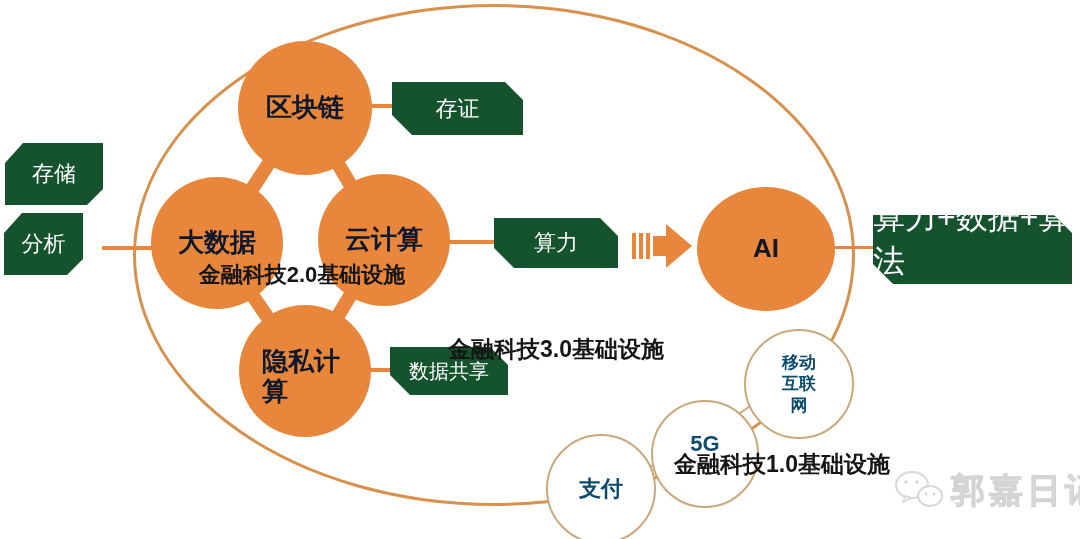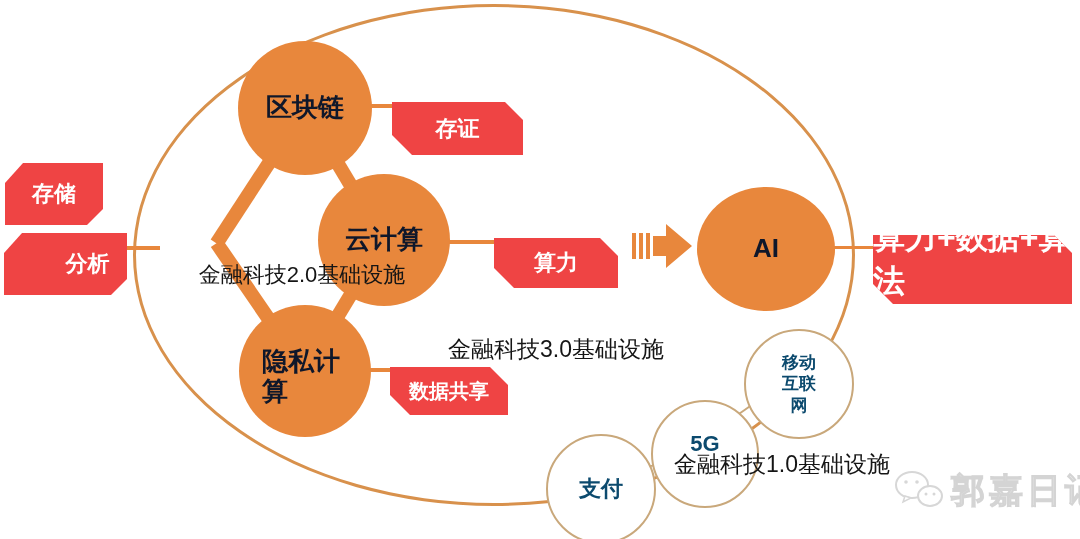--- a/index.html
+++ b/index.html
@@ -25,28 +25,28 @@
     color:#0f172a;font-weight:bold;font-size:26px;text-align:left;line-height:1.15;
   }
   
   .ring{
     background:#ffffff;border:2px solid #c9a87b;border-radius:50%;z-index:3;
     display:flex;align-items:center;justify-content:center;
     color:#0c4a6e;font-weight:bold;text-align:center;line-height:1.25;
   }
   
   .tag{
-    background:#ef4444;z-index:3;color:#ffffff;font-weight:bold;
-    display:flex;align-items:center;justify-content:center;font-size:22px;margin-top:20px;
+    background:#14532d;z-index:3;color:#ffffff;font-weight:normal;
+    display:flex;align-items:center;justify-content:center;font-size:22px;
   }
   .tag.left-snip{clip-path:polygon(18px 0,100% 0,100% calc(100% - 16px),calc(100% - 16px) 100%,0 100%,0 20px);}
   .tag.right-snip{clip-path:polygon(0 0,calc(100% - 18px) 0,100% 18px,100% 100%,20px 100%,0 calc(100% - 20px));}
   
   .black-label{
-    z-index:4;color:#151515;font-weight:normal;font-size:23px;white-space:nowrap;
+    z-index:4;color:#151515;font-weight:bold;font-size:23px;white-space:nowrap;
   }
   .watermark{
     left:893px;top:468px;z-index:5;display:flex;align-items:center;gap:6px;
   }
   .watermark-text{
     color:#ececec;-webkit-text-stroke:1px #d4d4d4;
     font-size:34px;font-weight:bold;letter-spacing:4px;white-space:nowrap;
   }
 </style>
 </head>
@@ -65,26 +65,29 @@
   <div class="abs thinlink" style="left:368px;top:104px;width:30px;"></div>
   <div class="abs thinlink" style="left:444px;top:240px;width:56px;"></div>
   <div class="abs thinlink" style="left:365px;top:368px;width:30px;"></div>
   <div class="abs thinlink" style="left:833px;top:246px;width:44px;height:3px;"></div>
   <div class="abs tanlink" style="left:634px;top:466px;width:26px;transform:rotate(-14deg);"></div>
   <div class="abs tanlink" style="left:736px;top:408px;width:20px;transform:rotate(-35deg);"></div>
 
   <div class="abs tag left-snip" style="left:5px;top:143px;width:98px;height:62px;">
       <span>存储</span>
     </div>
-  <div class="abs tag left-snip" style="left:4px;top:213px;width:79px;height:62px;padding-left:44px;">
+  <div class="abs tag left-snip" style="left:4px;top:213px;width:79px;height:62px;">
       <span>分析</span>
     </div>
 
   <div class="abs node" style="left:238px;top:41px;width:134px;height:134px;">
       <span>区块链</span>
+    </div>
+  <div class="abs node" style="left:151px;top:177px;width:132px;height:132px;">
+      <span>大数据</span>
     </div>
   <div class="abs node" style="left:318px;top:174px;width:132px;height:132px;">
       <span>云计算</span>
     </div>
   <div class="abs node" style="left:239px;top:305px;width:132px;height:132px;">
       <span style="width:86px;display:inline-block;margin-top:11px;">隐私计算</span>
     </div>
   <div class="abs node" style="left:697px;top:187px;width:138px;height:124px;">
       <span>AI</span>
     </div>

